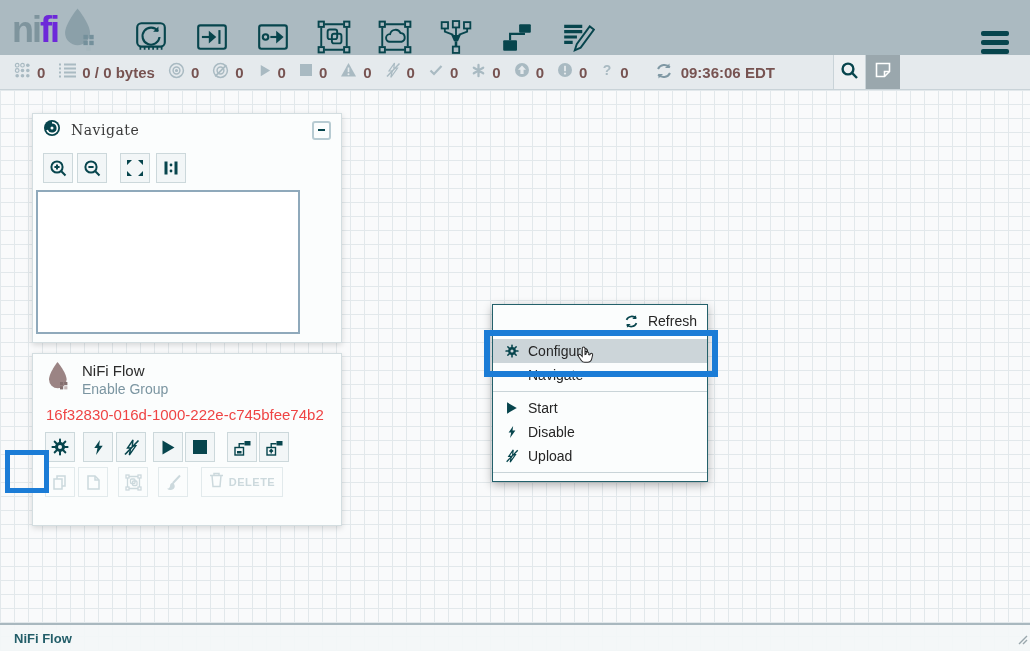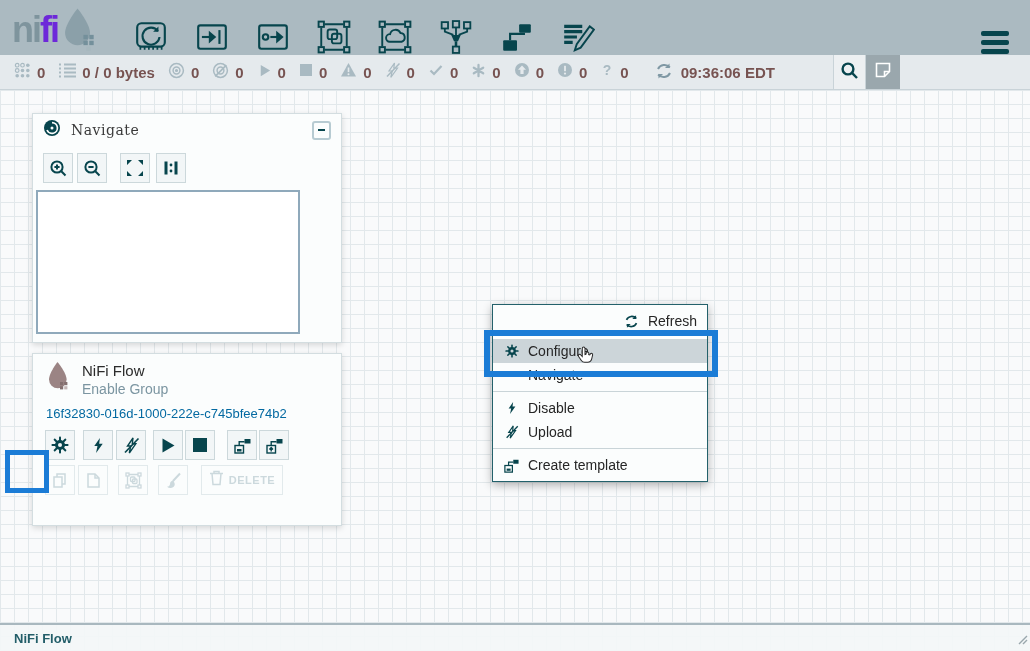--- a/index.html
+++ b/index.html
@@ -43,21 +43,21 @@
   .collapse i{display:block;width:7px;height:2px;background:#07454d;}
   .tool-btn{width:30px;height:30px;background:#f2f6f7;border:1px solid #ccd8db;display:flex;align-items:center;justify-content:center;cursor:pointer;box-sizing:border-box;}
   .nav-toolbar{display:flex;gap:4px;padding:7px 10px 0;}
   .nav-toolbar .gapL{margin-left:9px;}
   .birdseye{margin:7px 0 0 3px;width:264px;height:144px;background:#ffffff;border:2px solid #8fa9bb;box-sizing:border-box;}
   
   .op-selection{display:flex;padding:6px 12px 0;align-items:center;}
   .op-names{margin-left:11px;}
   .op-name{font-size:15px;color:#2b2b2b;}
   .op-type{font-size:14px;color:#7b95a1;margin-top:2px;}
-  .op-id{font-size:13px;color:#0369a1;padding:8px 0 0 13px;white-space:nowrap;letter-spacing:0;}
+  .op-id{font-size:15px;color:#ef4444;padding:8px 0 0 13px;white-space:nowrap;letter-spacing:0;}
   .op-row{display:flex;align-items:center;padding:9px 12px 0;}
   .op-row.second{padding-top:5px;}
   .ml8{margin-left:8px}.ml3{margin-left:3px}.ml7{margin-left:7px}.ml2{margin-left:2px}.ml12{margin-left:12px}.ml10{margin-left:10px}.ml13{margin-left:13px}
   .tool-btn.disabled{border-color:#e2eaec;background:#fbfdfd;cursor:default;}
   .delete-btn{width:82px;height:30px;display:flex;align-items:center;justify-content:center;gap:5px;background:#fbfdfd;border:1px solid #e2eaec;box-sizing:border-box;}
   .delete-label{font-size:11px;font-weight:bold;color:#ccd9dd;letter-spacing:.5px;}
   
   #ctx{position:absolute;left:492px;top:304px;width:216px;background:#fbfdfd;border:1px solid #23616b;box-shadow:0 3px 9px rgba(0,0,0,.3);z-index:20;padding:4px 0;box-sizing:border-box;}
   .mi{display:flex;align-items:center;height:24px;padding:0 10px;font-size:14px;color:#262626;gap:8px;cursor:pointer;}
   .mi .mic{width:17px;display:flex;justify-content:center;align-items:center;}
@@ -511,47 +511,44 @@
     </span>
     <span>Configure</span>
   </div>
   <div class="mi">
     <span class="mic"></span>
     <span>Navigate</span>
   </div>
   <div class="mi-sep"></div>
   <div class="mi">
     <span class="mic">
+      <svg width="13" height="14" viewBox="0 0 16 17">
+          <path d="M2.5 1.5l12 7-12 7z" fill="#07454d"></path>
+        </svg>
+    </span>
+    <span>Start</span>
+  </div>
+  <div class="mi">
+    <span class="mic">
       <svg width="12" height="14" viewBox="0 0 16 17">
           <path d="M9.5 0.5L3.5 9h3.4L5.4 16.5 12.5 6.5H8.7z" fill="#07454d"></path>
         </svg>
     </span>
     <span>Disable</span>
   </div>
   <div class="mi">
     <span class="mic">
       <svg width="14" height="14" viewBox="0 0 17 17">
         <path d="M10 1L4.5 9h3.2L6.3 16 12.8 6.8H9.3z" fill="none" stroke="#07454d" stroke-width="1.4"></path>
         <path d="M2 15.5L15.5 1.5" stroke="#07454d" stroke-width="1.6"></path>
       </svg>
     </span>
     <span>Upload</span>
   </div>
   <div class="mi-sep"></div>
-  <div class="mi">
-    <span class="mic">
-      <svg width="15" height="15" viewBox="0 0 17 17">
-        <rect x="1" y="8.5" width="8.5" height="7.5" fill="none" stroke="#07454d" stroke-width="1.4"></rect>
-        <rect x="3" y="12" width="4.5" height="2.5" fill="#07454d"></rect>
-        <path d="M5.2 8.5V4.8h5.3" fill="none" stroke="#07454d" stroke-width="1.4"></path>
-        <rect x="10.5" y="2" width="6" height="4.5" fill="#07454d"></rect>
-      </svg>
-    </span>
-    <span>Create template</span>
-  </div>
 </div>
 
 <div class="hl" id="hl-config"></div>
 <div class="hl" id="hl-gear"></div>
 <span class="cursor-hand">
   <svg width="22" height="24" viewBox="0 0 24 26">
     <path d="M9 5c0-1 .7-1.8 1.5-1.8S12 4 12 5v6.5l1-.2.3-1.4c.2-.8 1-1.3 1.8-1.1.7.2 1.2.9 1.1 1.6l-.2 1.2 1.2.3.5-1c.3-.7 1.2-1 1.9-.6.6.3.9 1 .7 1.7l-1 4.2c-.6 2.4-2.4 3.7-4.4 3.7h-3.2c-1.5 0-2.9-.7-3.7-2l-3-4.4c-.5-.7-.3-1.6.4-2.1.6-.4 1.5-.3 2 .3L9 13.5z" fill="#ffffff" stroke="#2b2b2b" stroke-width="1.1"></path>
   </svg>
 </span>
 

